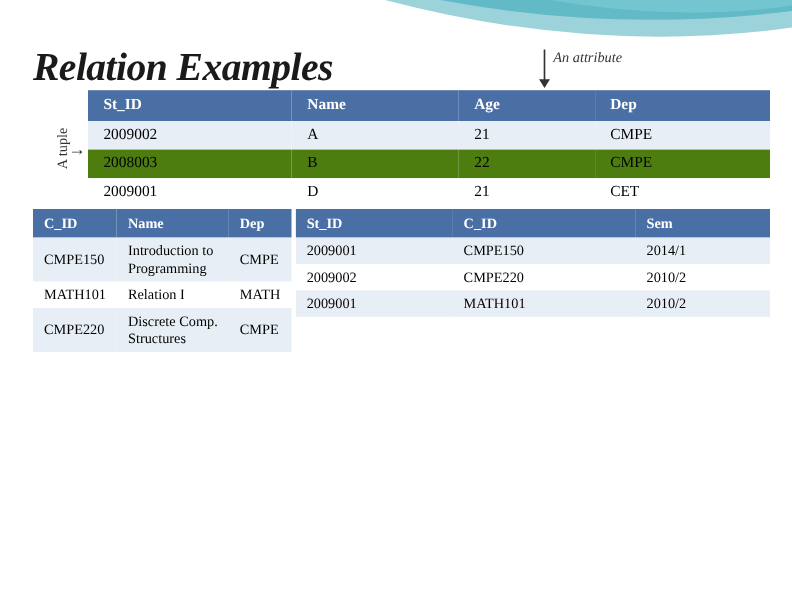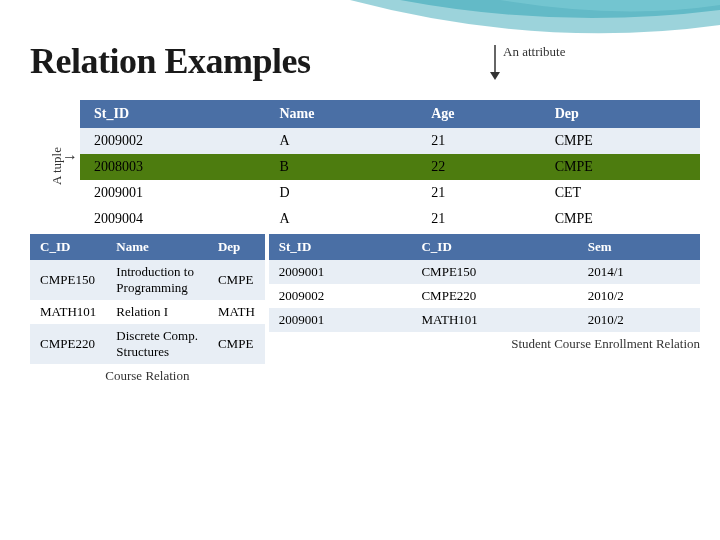--- a/index.html
+++ b/index.html
@@ -30,22 +30,22 @@
       top: 40px;
       left: 30px;
       right: 20px;
       bottom: 10px;
     }
 
     
     .title-area {
       display: flex;
       align-items: flex-start;
-      margin-bottom: 18px;
       position: relative;
+      font-style: italic;
     }
     .page-title {
       font-size: 36px;
       font-weight: bold;
       color: #1a1a1a;
       letter-spacing: -0.5px;
     }
     .annotation-arrow {
       position: absolute;
       right: 95px;
@@ -248,26 +248,20 @@
     <td>B</td>
     <td>22</td>
     <td>CMPE</td>
   </tr>
             <tr>
     <td>2009001</td>
     <td>D</td>
     <td>21</td>
     <td>CET</td>
   </tr>
-            <tr>
-    <td>2009004</td>
-    <td>A</td>
-    <td>21</td>
-    <td>CMPE</td>
-  </tr>
           </tbody>
       </table>
     </div>
   </div>
 
 
   <div class="bottom-tables">
 
     <div class="course-table-wrapper">
       <table class="course-table">
@@ -289,21 +283,20 @@
     <td>Relation I</td>
     <td>MATH</td>
   </tr>
             <tr>
     <td>CMPE220</td>
     <td>Discrete Comp.<br>Structures</td>
     <td>CMPE</td>
   </tr>
           </tbody>
       </table>
-      <div class="course-relation-label">Course Relation</div>
     </div>
 
     <div class="enrollment-table-wrapper">
       <table class="enrollment-table">
         <thead>
           <tr>
             <th>St_ID</th>
             <th>C_ID</th>
             <th>Sem</th>
           </tr>
@@ -319,16 +312,15 @@
     <td>CMPE220</td>
     <td>2010/2</td>
   </tr>
             <tr>
     <td>2009001</td>
     <td>MATH101</td>
     <td>2010/2</td>
   </tr>
           </tbody>
       </table>
-      <div class="enrollment-relation-label">Student Course Enrollment Relation</div>
     </div>
   </div>
 </div>
 
 </body></html>

